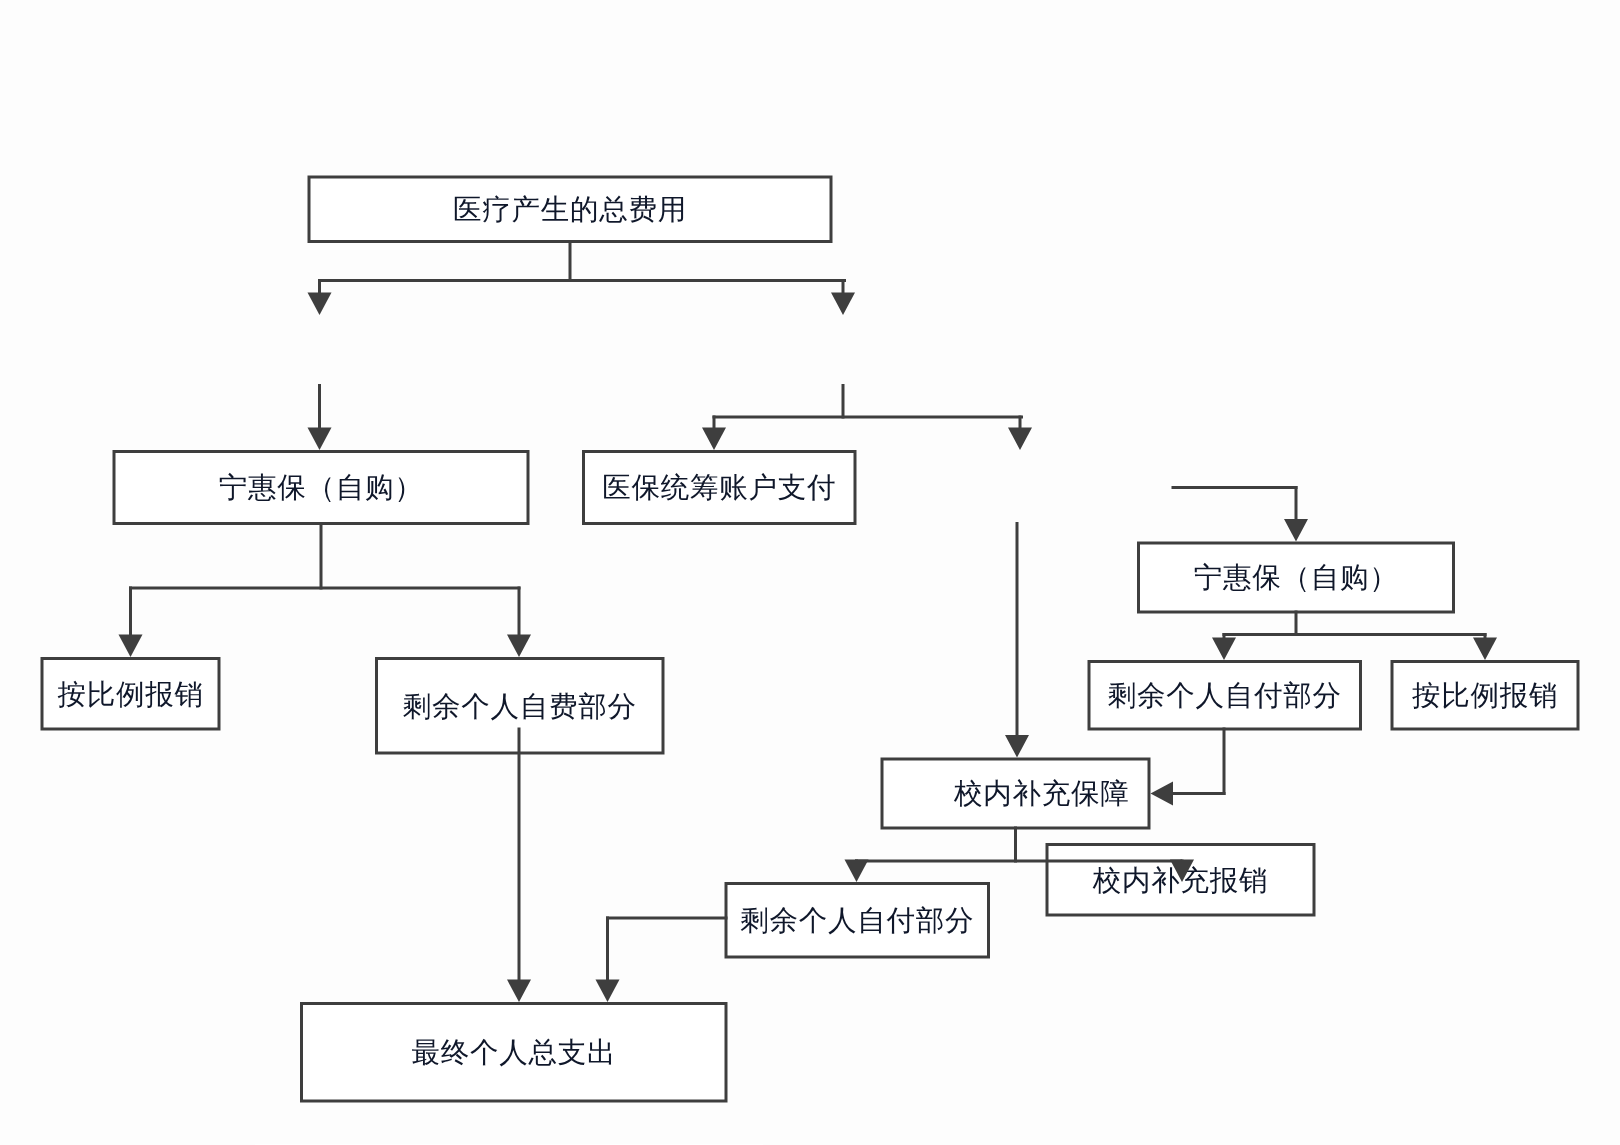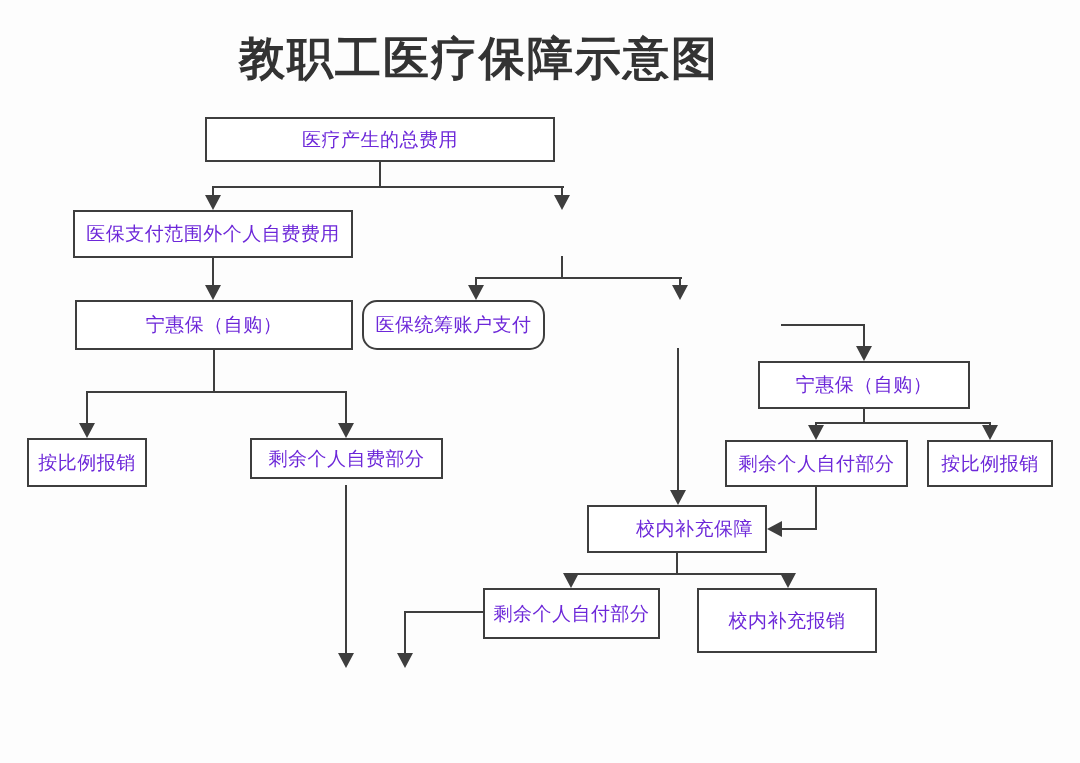--- a/index.html
+++ b/index.html
@@ -10,69 +10,68 @@
   }
   .title {
     position:absolute; top:28px; left:0; width:958px;
     text-align:center; font-size:46px; font-weight:bold;
     color:#333333; letter-spacing:2px; white-space:nowrap;
   }
   .node {
     position:absolute; box-sizing:border-box;
     border:2px solid #3e3e3e; background:#ffffff;
     display:flex; align-items:center; justify-content:center;
-    font-size:19px; color:#6d28d9; letter-spacing:0.5px;
+    font-size:19px; color:#0f172a; letter-spacing:0.5px;
     white-space:nowrap;
   }
   .vline { position:absolute; width:2px; background:#3e3e3e; }
   .hline { position:absolute; height:2px; background:#3e3e3e; }
   .arr-down {
     position:absolute; width:0; height:0;
     border-left:8px solid transparent; border-right:8px solid transparent;
     border-top:15px solid #3e3e3e;
   }
   .arr-left {
     position:absolute; width:0; height:0;
     border-top:8px solid transparent; border-bottom:8px solid transparent;
     border-right:15px solid #3e3e3e;
   }
 </style>
 </head>
 <body>
 
 <div class="canvas">
 
-  <div class="title">教职工医疗保障示意图</div>
 
   <div class="node" style="left:205px;top:117px;width:350px;height:45px;">医疗产生的总费用</div>
 
-  <div class="node" style="left:73px;top:210px;width:280px;height:48px;">医保支付范围外个人自费费用</div>
 
 
   <div class="node" style="left:75px;top:300px;width:278px;height:50px;">宁惠保（自购）</div>
 
-  <div class="node" style="left:362px;top:300px;width:183px;height:50px;border-radius:15px;">医保统筹账户支付</div>
+  <div class="node" style="left:388px;top:300px;width:183px;height:50px;">医保统筹账户支付</div>
 
 
   <div class="node" style="left:758px;top:361px;width:212px;height:48px;">宁惠保（自购）</div>
 
   <div class="node" style="left:27px;top:438px;width:120px;height:49px;">按比例报销</div>
 
-  <div class="node" style="left:250px;top:438px;width:193px;height:41px;">剩余个人自费部分</div>
+  <div class="node" style="left:250px;top:438px;width:193px;height:65px;">剩余个人自费部分</div>
 
   <div class="node" style="left:725px;top:440px;width:183px;height:47px;">剩余个人自付部分</div>
 
   <div class="node" style="left:927px;top:440px;width:126px;height:47px;">按比例报销</div>
 
   <div class="node" style="left:587px;top:505px;width:180px;height:48px;padding-left:35px;">校内补充保障</div>
 
   <div class="node" style="left:483px;top:588px;width:177px;height:51px;">剩余个人自付部分</div>
 
-  <div class="node" style="left:697px;top:588px;width:180px;height:65px;font-family:Liberation Serif, serif;">校内补充报销</div>
+  <div class="node" style="left:697px;top:562px;width:180px;height:49px;font-family:Liberation Serif, serif;">校内补充报销</div>
 
+  <div class="node" style="left:200px;top:668px;width:285px;height:67px;">最终个人总支出</div>
 
   <div class="vline" style="left:379px;top:160px;height:28px;"></div>
   <div class="hline" style="left:212px;top:186px;width:352px;"></div>
   <div class="vline" style="left:212px;top:186px;height:12px;"></div>
   <div class="arr-down" style="left:205px;top:195px;"></div>
   <div class="vline" style="left:561px;top:186px;height:12px;"></div>
   <div class="arr-down" style="left:554px;top:195px;"></div>
 
   <div class="vline" style="left:212px;top:256px;height:34px;"></div>
   <div class="arr-down" style="left:205px;top:285px;"></div>

